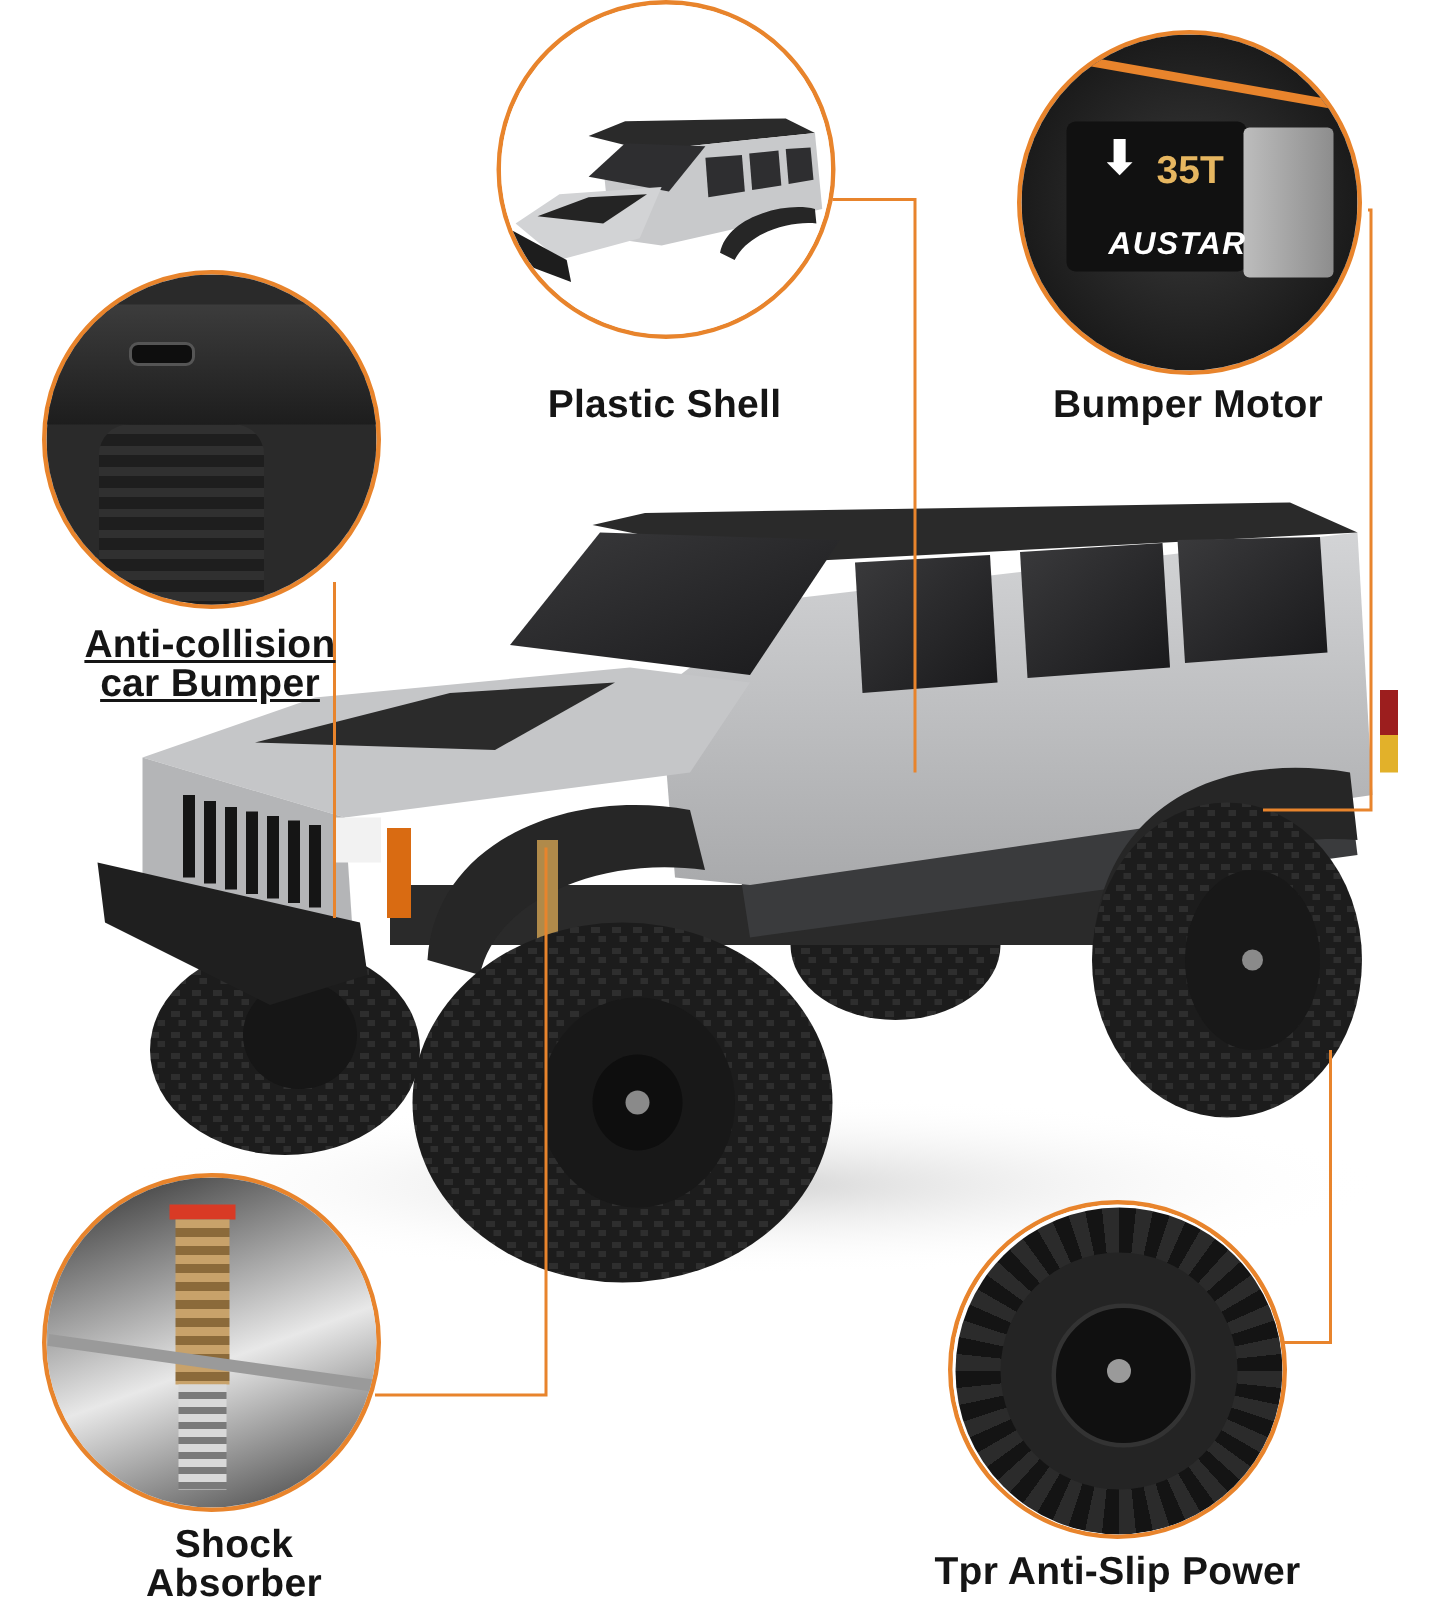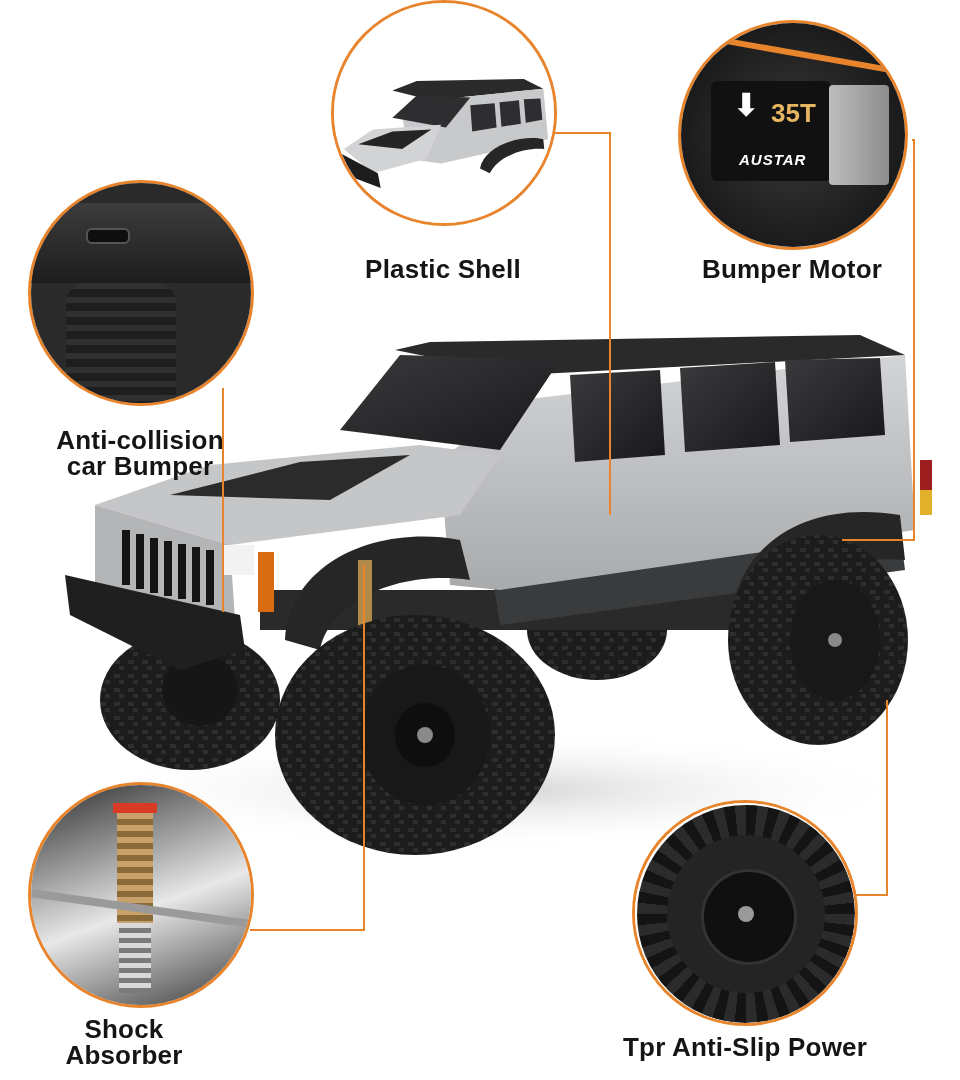--- a/index.html
+++ b/index.html
@@ -132,47 +132,47 @@
   </svg>
 </div>
 <div class="label" style="left:343px; top:256px; width:200px;">Plastic Shell</div>
 
 <div class="callout-circle" style="left:678px; top:20px; width:230px; height:230px;">
   <div class="circle-inner" style="background:radial-gradient(circle at 50% 50%, #3a3a3a 0%, #1b1b1b 70%);">
     <div style="position:absolute; left:30px; top:58px; width:120px; height:100px; background:#111; border-radius:6px;"></div>
     <div style="position:absolute; left:148px; top:62px; width:60px; height:100px; background:linear-gradient(90deg,#bdbdbd,#8d8d8d); border-radius:4px;"></div>
     <div style="position:absolute; left:52px; top:66px; color:#fff; font-size:32px; font-weight:700; line-height:32px;">⬇</div>
     <div style="position:absolute; left:90px; top:75px; color:#e6b660; font-size:26px; font-weight:700;text-align:right;">35T</div>
-    <div style="position:absolute; left:58px; top:128px; color:#fff; font-size:15px; font-weight:700; font-style:italic; letter-spacing:1px;">AUSTAR</div>
+    <div style="position:absolute; left:58px; top:128px; color:#fff; font-size:21px; font-weight:700; font-style:italic; letter-spacing:1px;">AUSTAR</div>
     <div style="position:absolute; left:40px; top:30px; width:180px; height:6px; background:#e8842c; transform:rotate(10deg);"></div>
   </div>
 </div>
 <div class="label" style="left:692px; top:256px; width:200px;">Bumper Motor</div>
 
 <div class="callout-circle" style="left:28px; top:180px; width:226px; height:226px;">
   <div class="circle-inner" style="background:#2a2a2a;">
     <div style="position:absolute; left:0; top:20px; width:226px; height:80px; background:linear-gradient(180deg,#3c3c3c,#1d1d1d);"></div>
     <div style="position:absolute; left:55px; top:45px; width:40px; height:12px; background:#0e0e0e; border-radius:6px; border:2px solid #555;"></div>
     <div style="position:absolute; left:35px; top:100px; width:110px; height:140px; background:repeating-linear-gradient(0deg,#1e1e1e 0 8px,#303030 8px 14px); border-radius:20px;"></div>
   </div>
 </div>
-<div class="label" style="left:40px; top:427px; width:200px;">
+<div class="label" style="left:40px; top:416px; width:200px;text-decoration:underline;">
   <div>Anti-collision</div>
   <div>car Bumper</div>
 </div>
 
 <div class="callout-circle" style="left:28px; top:782px; width:226px; height:226px;">
   <div class="circle-inner" style="background:linear-gradient(160deg,#2c2c2c 0%,#e8e8e8 55%,#3a3a3a 100%);">
     <div style="position:absolute; left:82px; top:18px; width:44px; height:10px; background:#d93a25;"></div>
     <div style="position:absolute; left:86px; top:28px; width:36px; height:110px; background:repeating-linear-gradient(180deg,#c8a26a 0 6px,#8b6a3a 6px 12px);"></div>
     <div style="position:absolute; left:88px; top:138px; width:32px; height:70px; background:repeating-linear-gradient(180deg,#d9d9d9 0 5px,#7a7a7a 5px 10px);"></div>
     <div style="position:absolute; left:0; top:120px; width:226px; height:8px; background:#9a9a9a; transform:rotate(8deg);"></div>
   </div>
 </div>
-<div class="label" style="left:24px; top:1016px; width:200px;">
+<div class="label" style="left:56px; top:1016px; width:200px;">
   <div>Shock Absorber</div>
 </div>
 
 <div class="callout-circle" style="left:632px; top:800px; width:226px; height:226px;">
   <div class="circle-inner" style="background:#ffffff;">
     <div style="position:absolute; left:2px; top:2px; width:218px; height:218px; border-radius:50%; background:repeating-conic-gradient(#141414 0deg 6deg,#2b2b2b 6deg 12deg);"></div>
     <div style="position:absolute; left:32px; top:32px; width:158px; height:158px; border-radius:50%; background:#242424;"></div>
     <div style="position:absolute; left:66px; top:66px; width:90px; height:90px; border-radius:50%; background:#101010; border:3px solid #333;"></div>
     <div style="position:absolute; left:103px; top:103px; width:16px; height:16px; border-radius:50%; background:#9a9a9a;"></div>
   </div>

